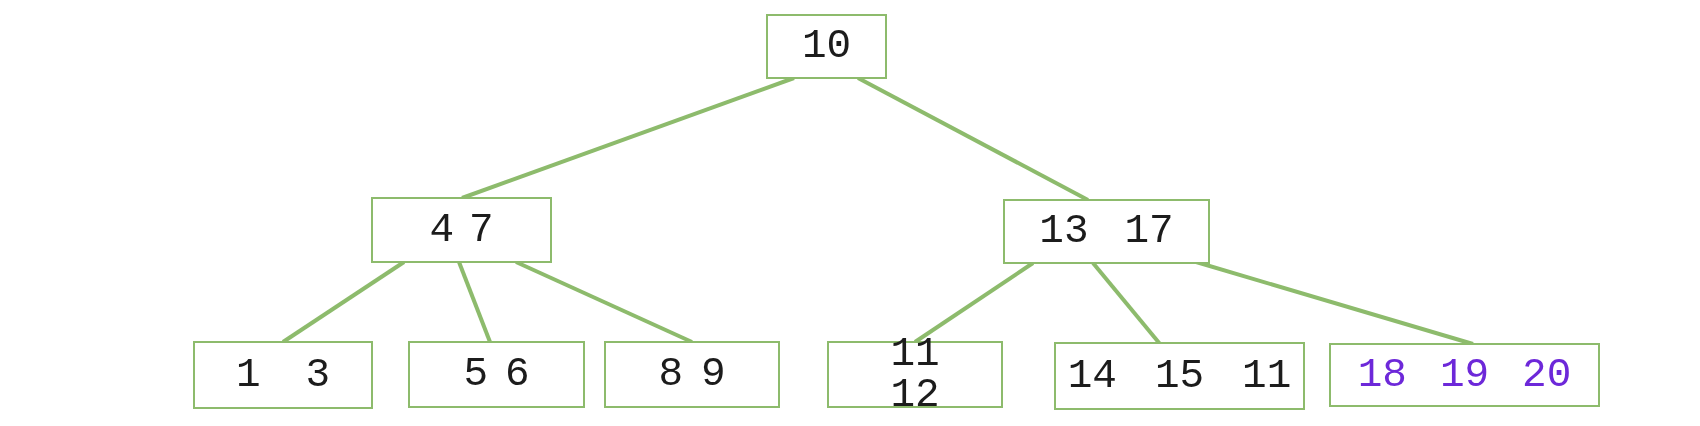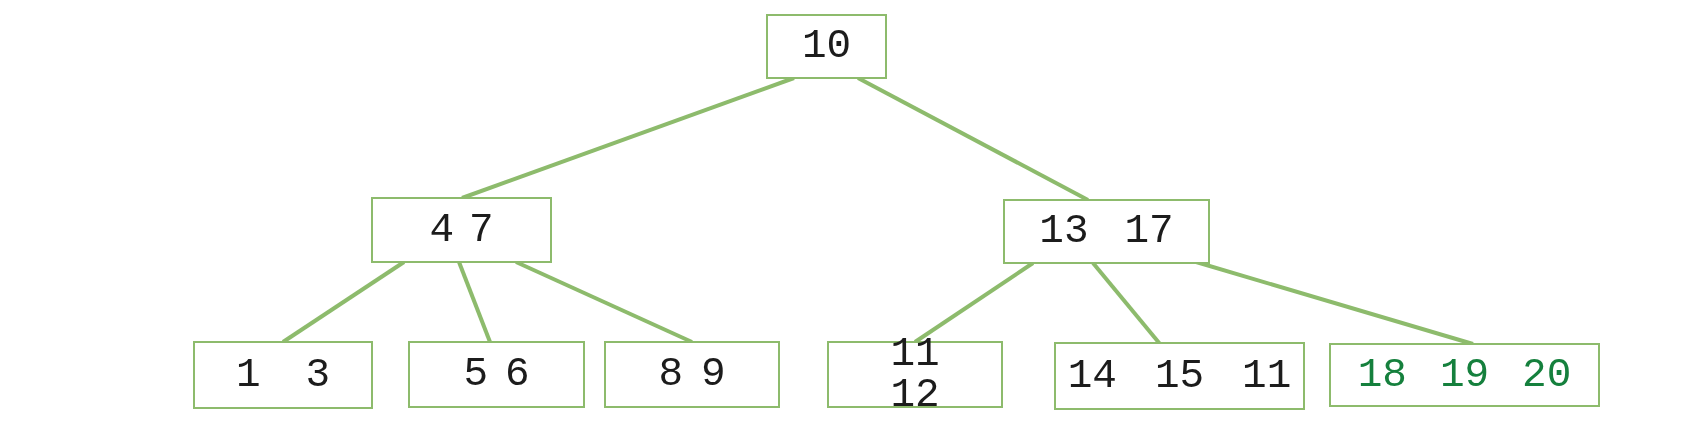--- a/index.html
+++ b/index.html
@@ -78,19 +78,19 @@
       </div>
       <div class="tree-node" style="left: 827px; top: 341px; width: 176px; height: 67px; border: 2.5px solid rgb(141, 187, 108); color: rgb(28, 28, 28); column-gap: 45px; flex-direction: column;">
         <span class="key">11</span>
         <span class="key">12</span>
       </div>
       <div class="tree-node" style="left: 1038px; top: 342px; width: 251px; height: 68px; border: 2.5px solid rgb(141, 187, 108); color: rgb(28, 28, 28); column-gap: 38px; margin-left: 16px;">
         <span class="key">14</span>
         <span class="key">15</span>
         <span class="key">11</span>
       </div>
-      <div class="tree-node" style="left: 1329px; top: 343px; width: 271px; height: 64px; border: 2.5px solid rgb(141, 187, 108); color: #15803d; column-gap: 33px;">
+      <div class="tree-node" style="left: 1329px; top: 343px; width: 271px; height: 64px; border: 2.5px solid rgb(141, 187, 108); color: #6d28d9; column-gap: 33px;">
         <span class="key">18</span>
         <span class="key">19</span>
         <span class="key">20</span>
       </div>
     </div>
 </div>
 
 </body></html>

